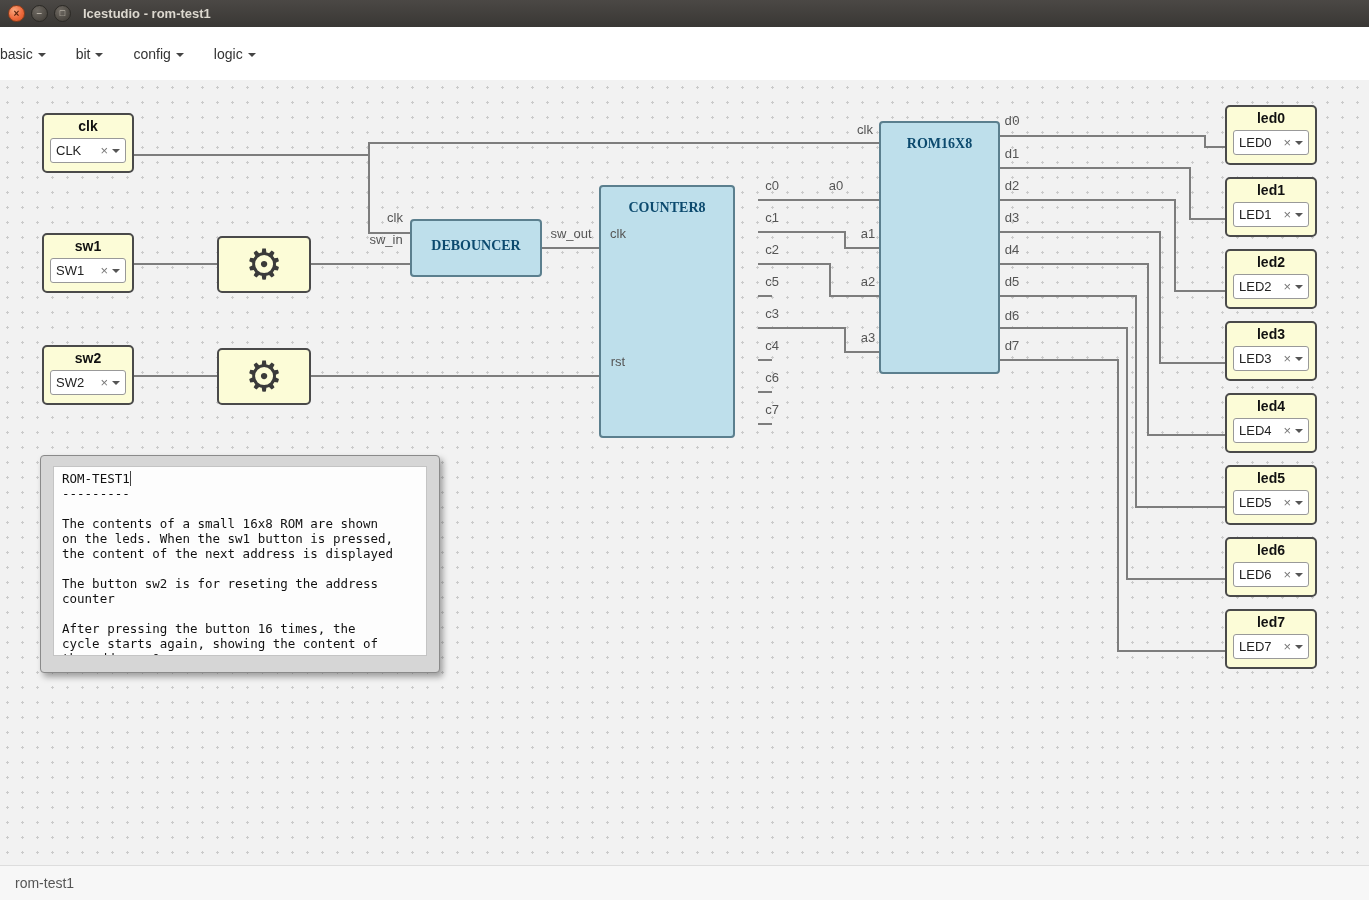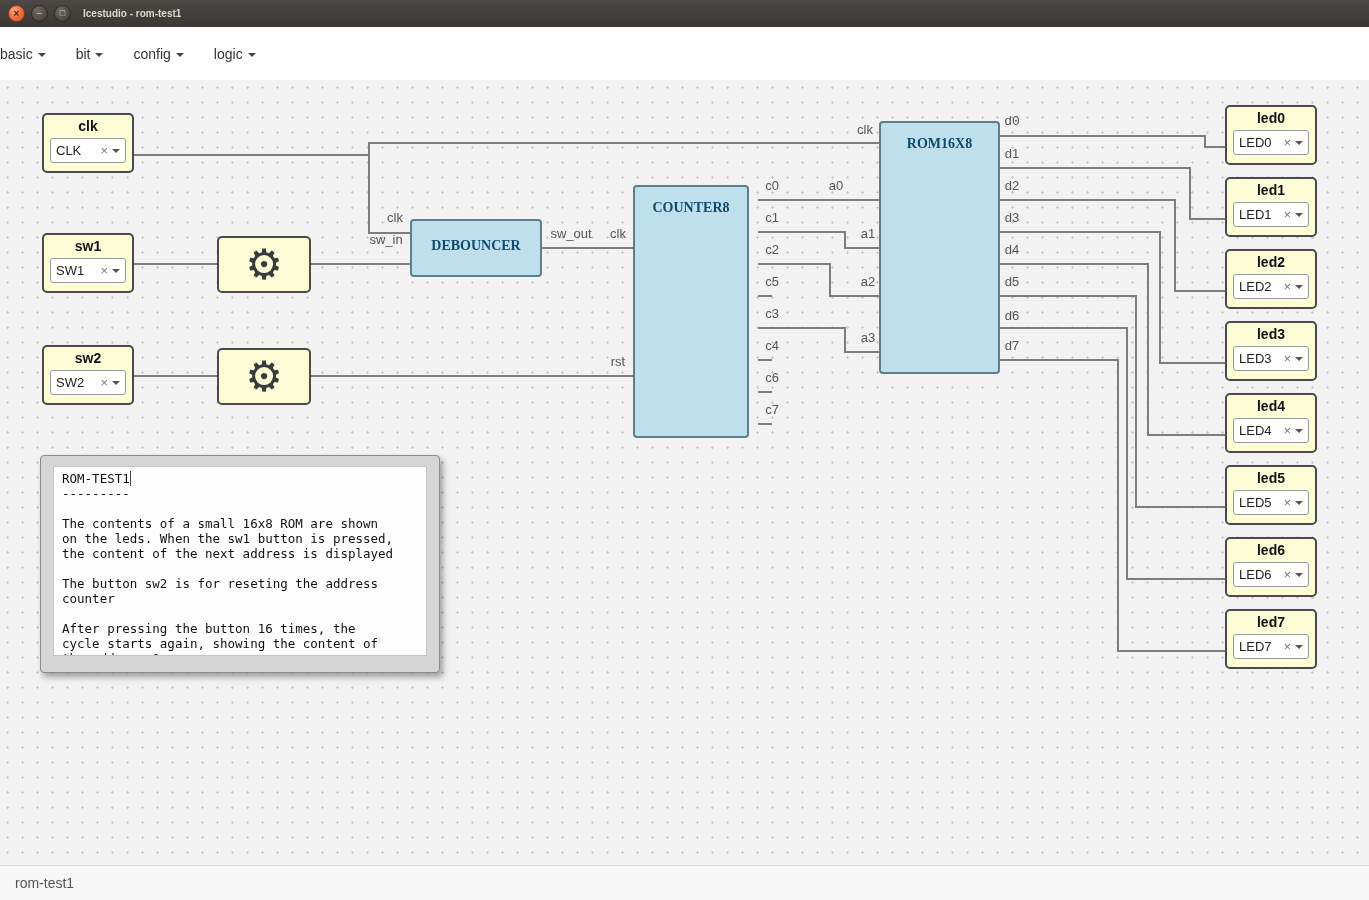--- a/index.html
+++ b/index.html
@@ -22,21 +22,21 @@
   .btn-close {
     margin-left:8px;
     background:radial-gradient(circle at 35% 30%, #f9a77d, #ee6a3d 55%, #cf5222);
     border:1px solid #8e3d1a; color:#58230d; font-weight:bold;
   }
   .btn-min, .btn-max {
     background:radial-gradient(circle at 35% 30%, #6e6962, #49453f 75%);
     border:1px solid #2b2925; color:#cfc9bd;
   }
   .btn-max { font-size:9px; }
-  .win-title { color:#dcd8cf; font-weight:bold; font-size:10px; margin-left:12px; }
+  .win-title { color:#dcd8cf; font-weight:bold; font-size:13px; margin-left:12px; }
 
   
   .menubar {
     position:absolute; top:27px; left:0; width:100%; height:53px; background:#ffffff;
     display:flex; align-items:center; justify-content:space-between; box-sizing:border-box;
   }
   .menu-left { display:flex; gap:36px; padding-left:32px; }
   .menu-right { display:flex; gap:30px; padding-right:26px; }
   .menu-item { font-size:14px; color:#333; cursor:pointer; white-space:nowrap; }
   .caret {
@@ -194,21 +194,21 @@
   <span class="gear-glyph">⚙</span>
 </div>
 <div class="gear-block" style="left:217px; top:348px;">
   <span class="gear-glyph">⚙</span>
 </div>
 
 <div class="logic-block" style="left:410px; top:219px; width:132px; height:58px;">
   <div class="logic-title" style="padding-top:17px;">DEBOUNCER</div>
 </div>
 
-<div class="logic-block" style="left:633px; top:185px; width:116px; height:253px;">
+<div class="logic-block" style="left:599px; top:185px; width:136px; height:253px;">
   <div class="logic-title">COUNTER8</div>
 </div>
 
 <div class="logic-block" style="left:879px; top:121px; width:121px; height:253px;">
   <div class="logic-title">ROM16X8</div>
 </div>
 
 <span class="port-label" style="left:395px; top:217px;">clk</span>
 <span class="port-label" style="left:386px; top:239px;">sw_in</span>
 <span class="port-label" style="left:571px; top:233px;">sw_out</span>

